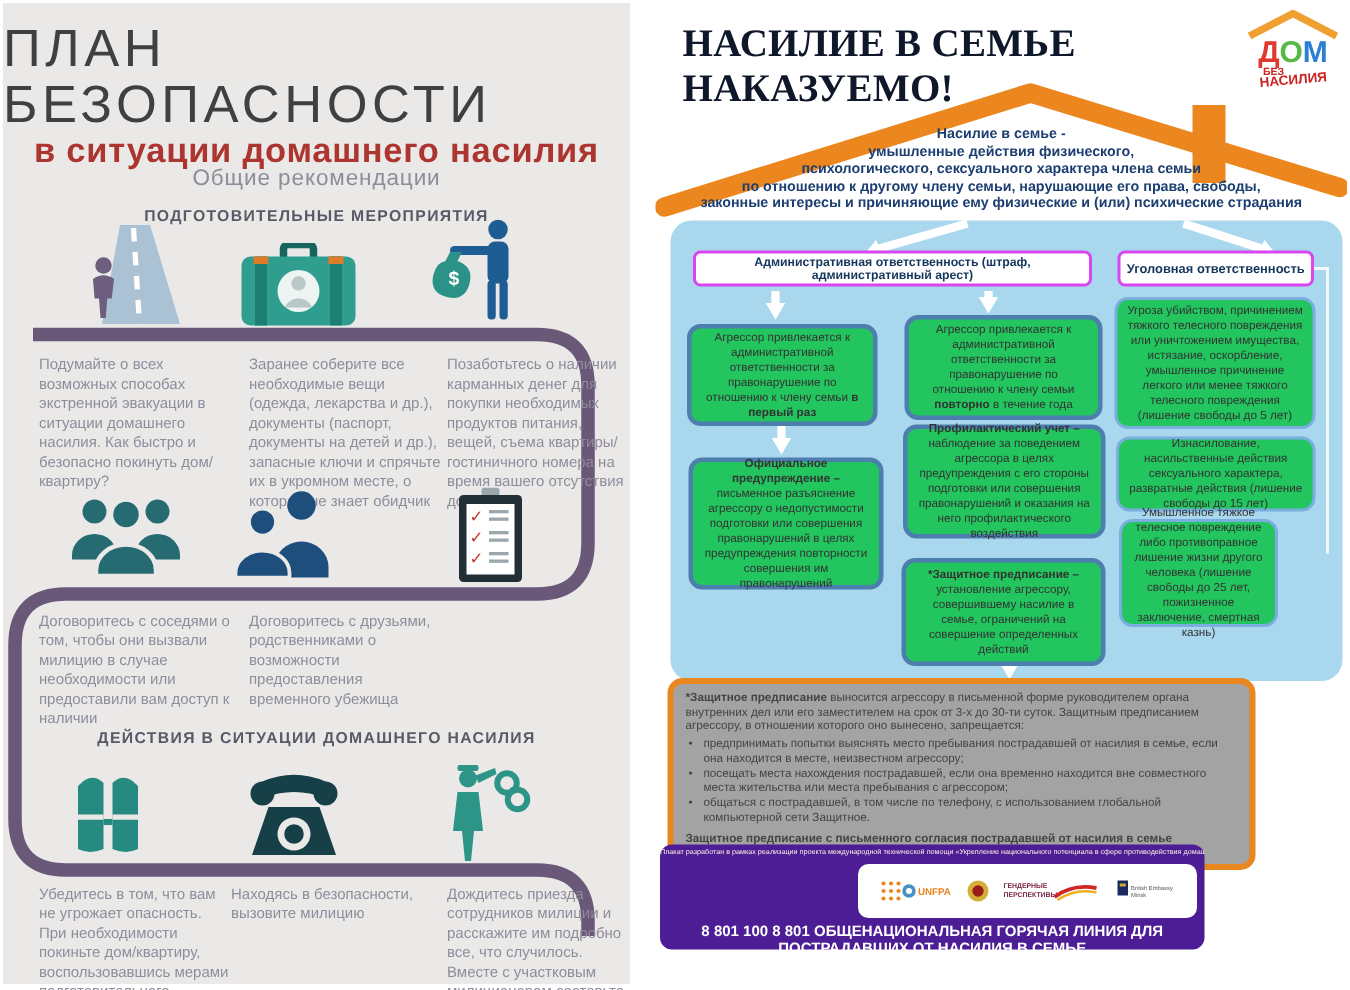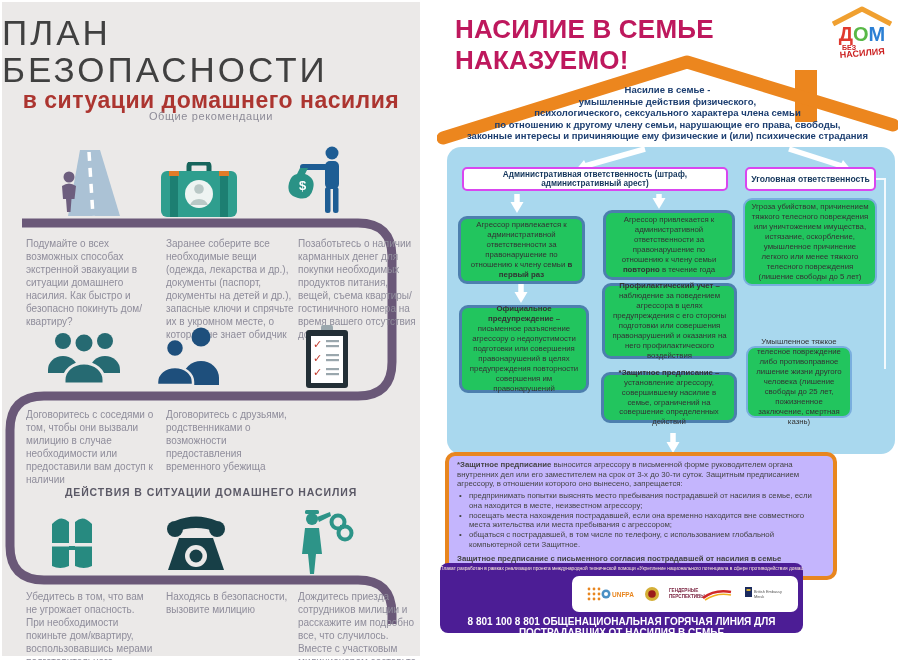--- a/index.html
+++ b/index.html
@@ -7,42 +7,42 @@
        font-family:"Liberation Sans",sans-serif;}
   .abs{position:absolute}
   .prel{white-space:pre-line}
 
   
   #left-poster{left:2px;top:2px;width:418px;height:654px;background:#ebe9e8}
   .lp-title{top:12px;left:0;width:100%;text-align:left;font-size:35px;line-height:1.06;
             letter-spacing:3px;color:#404040;font-weight:400}
   .lp-sub{top:85px;left:0;width:100%;text-align:center;font-size:23px;font-weight:600;
           letter-spacing:.5px;color:#ac3530}
-  .lp-tag{top:108px;left:0;width:100%;text-align:center;font-size:11px;color:#8e8c98;letter-spacing:.6px}
+  .lp-tag{top:108px;left:0;width:100%;text-align:center;font-size:15px;color:#8e8c98;letter-spacing:.6px}
   .lp-sec{left:0;width:100%;text-align:center;font-size:10.5px;font-weight:700;
           letter-spacing:.9px;color:#5b5966}
   .lp-col{position:absolute;font-size:10px;line-height:1.3;color:#8f8d9b}
 
   
   #right-poster{left:437px;top:0;width:461px;height:660px;background:#fff}
-  .rp-title{top:14px;left:18px;width:385px;font-family:Liberation Sans, sans-serif;
-            font-weight:700;font-size:26px;letter-spacing:.2px;color:#be185d}
+  .rp-title{top:14px;left:18px;width:385px;font-family:Liberation Serif, serif;
+            font-weight:700;font-size:26px;letter-spacing:.2px;color:#0f172a}
   .rp-def{top:84px;left:10px;width:441px;text-align:center;font-size:9.5px;font-weight:700;
           line-height:1.22;color:#1c3e70}
   #blue-panel{left:10px;top:147px;width:448px;height:307px;background:#a9d8ee;border-radius:14px}
   .hdr{position:absolute;background:#fff;border:2px solid #d946ef;border-radius:5px;
        display:flex;align-items:center;justify-content:center;text-align:center;
        font-weight:700;color:#14365c;box-sizing:border-box}
   .box{position:absolute;background:#22c55e;border-radius:9px;box-sizing:border-box;
        display:flex;align-items:center;justify-content:center;text-align:center;
        font-size:7.8px;line-height:1.28;color:#333;padding:3px 5px}
   .box-strong{border:3px solid #4d7fae}
   .box-light{border:2px solid #79aede}
   .bt{display:block}
-  #orange-note{left:8px;top:452px;width:392px;height:128px;background:#c4b5fd;
+  #orange-note{left:8px;top:452px;width:392px;height:128px;background:#a3a3a3;
                border:4px solid #e8861f;border-radius:10px;box-sizing:border-box;
                padding:4px 8px;font-size:7.8px;line-height:1.25;color:#444}
   #orange-note ul{margin:2px 0;padding-left:10px;list-style:none}
   #orange-note li{position:relative;padding-left:2px}
   #orange-note li::before{content:"•";position:absolute;left:-8px;color:#444}
   .note-conclusion{margin-top:4px;font-weight:700}
   #rp-footer{left:3px;top:563px;width:363px;height:70px;background:#4c1d95;border-radius:8px}
   .credit{top:3px;left:0;width:100%;text-align:center;font-size:4.8px;color:#fdeedd;
           white-space:nowrap;overflow:hidden}
   #logo-strip{left:132px;top:13px;width:226px;height:36px;background:#fff;border-radius:7px;
@@ -52,20 +52,21 @@
 </style>
 </head>
 <body>
 
 <div id="left-poster" class="abs">
 
   <div class="abs lp-title prel">ПЛАН
 БЕЗОПАСНОСТИ</div>
   <div class="abs lp-sub">в ситуации домашнего насилия</div>
   <div class="abs lp-tag">Общие рекомендации</div>
+  <div class="abs lp-sec" style="top:136px">ПОДГОТОВИТЕЛЬНЫЕ МЕРОПРИЯТИЯ</div>
   <div class="abs lp-sec" style="top:484px">ДЕЙСТВИЯ В СИТУАЦИИ ДОМАШНЕГО  НАСИЛИЯ</div>
 
   <svg class="abs" style="left:0;top:0" width="418" height="654" viewBox="0 0 418 654">
     <path d="M 20 221 H 356 Q 390 221 390 255 V 360 Q 390 394 356 394 H 42 Q 8 394 8 428 V 544 Q 8 578 42 578 H 356 Q 390 578 390 612 V 622" fill="none" stroke="#6a5878" stroke-width="9"></path>
   </svg>
 
   <svg class="abs" style="left:56px;top:146px" width="66" height="70" viewBox="0 0 66 70">
     <polygon points="22,2 42,2 62,68 10,68" fill="#abc2d5"></polygon>
     <line x1="31" y1="4" x2="35" y2="68" stroke="#fff" stroke-width="3.5" stroke-dasharray="9 7"></line>
     <g fill="#6d5e7e">
@@ -167,21 +168,21 @@
       <path d="M13 20 h14 l3 26 h-6 l-2 20 h-4 l-2 -20 h-6 z"></path>
     </g>
     <g fill="none" stroke="#2d9488" stroke-width="4">
       <circle cx="46" cy="14" r="6.5"></circle>
         <circle cx="53" cy="25" r="6.5"></circle>
     </g>
     <rect x="48" y="17" width="4" height="4" fill="#2d9488"></rect>
   </svg>
 
   <div class="lp-col" style="left:24px;top:588px;width:128px">Убедитесь в том, что вам не угрожает опасность. При необходимости покиньте дом/квартиру, воспользовавшись мерами подготовительного характера</div>
-  <div class="lp-col" style="left:164px;top:588px;width:128px">Находясь в безопасности, вызовите милицию</div>
+  <div class="lp-col" style="left:152px;top:588px;width:128px">Находясь в безопасности, вызовите милицию</div>
   <div class="lp-col" style="left:296px;top:588px;width:120px">Дождитесь приезда сотрудников милиции и расскажите им подробно все, что случилось. Вместе с участковым милиционером составьте заявление о факте бытового насилия</div>
 </div>
 
 <div id="right-poster" class="abs">
 
   <div class="abs rp-title">НАСИЛИЕ В СЕМЬЕ НАКАЗУЕМО!</div>
 
   <svg class="abs" style="right:4px;top:5px" width="64" height="56" viewBox="0 0 64 56">
     <path d="M3 19 L32 4 L61 19" fill="none" stroke="#f0a030" stroke-width="5" stroke-linejoin="round"></path>
     <text x="32" y="36" text-anchor="middle" font-size="20" font-weight="bold" font-family="Liberation Sans,sans-serif">
@@ -233,25 +234,26 @@
   <div class="box box-strong" style="left:22px;top:305px;width:130px;height:88px">
     <div><b class="bt">Официальное предупреждение –</b><span>письменное разъяснение агрессору о недопустимости подготовки или совершения правонарушений в целях предупреждения повторности совершения им правонарушений</span></div>
   </div>
 
   <div class="box box-strong" style="left:166px;top:210px;width:132px;height:70px">
     <div><span>Агрессор привлекается к административной ответственности за правонарушение по отношению к члену семьи </span><b>повторно</b><span> в течение года</span></div>
   </div>
   <div class="box box-strong" style="left:165px;top:283px;width:135px;height:76px">
     <div><b class="bt">Профилактический учет –</b><span>наблюдение за поведением агрессора в целях предупреждения с его стороны подготовки или совершения правонарушений и оказания на него профилактического воздействия</span></div>
   </div>
-  <div class="box box-strong" style="left:164px;top:372px;width:136px;height:51px">
+  <div class="box box-strong" style="left:164px;top:372px;width:136px;height:72px">
     <div><b class="bt">*Защитное предписание –</b><span>установление агрессору, совершившему насилие в семье, ограничений на совершение определенных действий</span></div>
   </div>
 
   <div class="box box-light" style="left:306px;top:198px;width:134px;height:88px">Угроза убийством, причинением тяжкого телесного повреждения или уничтожением имущества, истязание, оскорбление, умышленное причинение легкого или менее тяжкого телесного повреждения (лишение свободы до 5 лет)</div>
+  <div class="box box-light" style="left:307px;top:291px;width:133px;height:50px">Изнасилование, насильственные действия сексуального характера, развратные действия (лишение свободы до 15 лет)</div>
   <div class="box box-light" style="left:309px;top:346px;width:106px;height:72px">Умышленное тяжкое телесное повреждение либо противоправное лишение жизни другого человека (лишение свободы до 25 лет, пожизненное заключение, смертная казнь)</div>
 
   <div id="orange-note" class="abs">
     <div><b>*Защитное предписание</b><span> выносится агрессору в письменной форме руководителем органа внутренних дел или его заместителем на срок от 3-х до 30-ти суток. Защитным предписанием агрессору, в отношении которого оно вынесено, запрещается:</span></div>
     <ul>
       <li>предпринимать попытки выяснять место пребывания пострадавшей от насилия в семье, если она находится в месте, неизвестном агрессору;</li>
       <li>посещать места нахождения пострадавшей, если она временно находится вне совместного места жительства или места пребывания с агрессором;</li>
       <li>общаться с пострадавшей, в том числе по телефону, с использованием глобальной компьютерной сети Защитное.</li>
     </ul>
     <div class="note-conclusion">Защитное предписание с письменного согласия пострадавшей от насилия в семье обязывает агрессора временно покинуть общее с пострадавшей жилое помещение и запрещает распоряжаться общей собственностью.</div>

